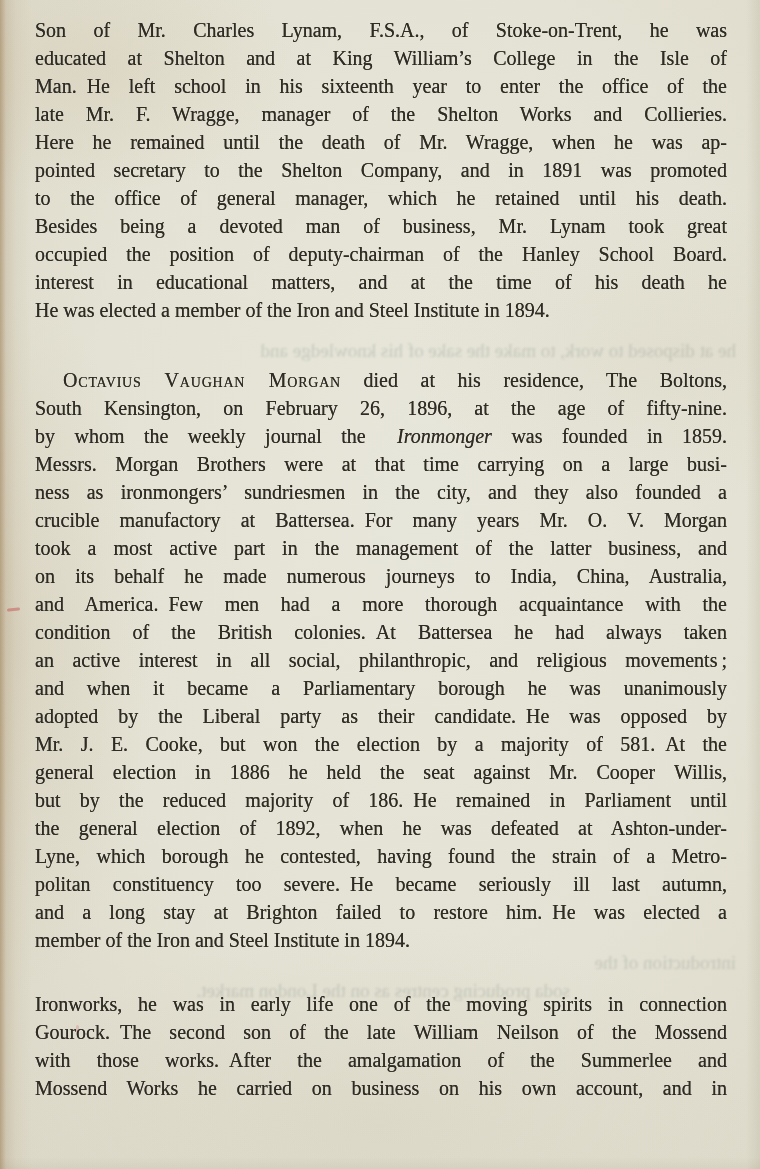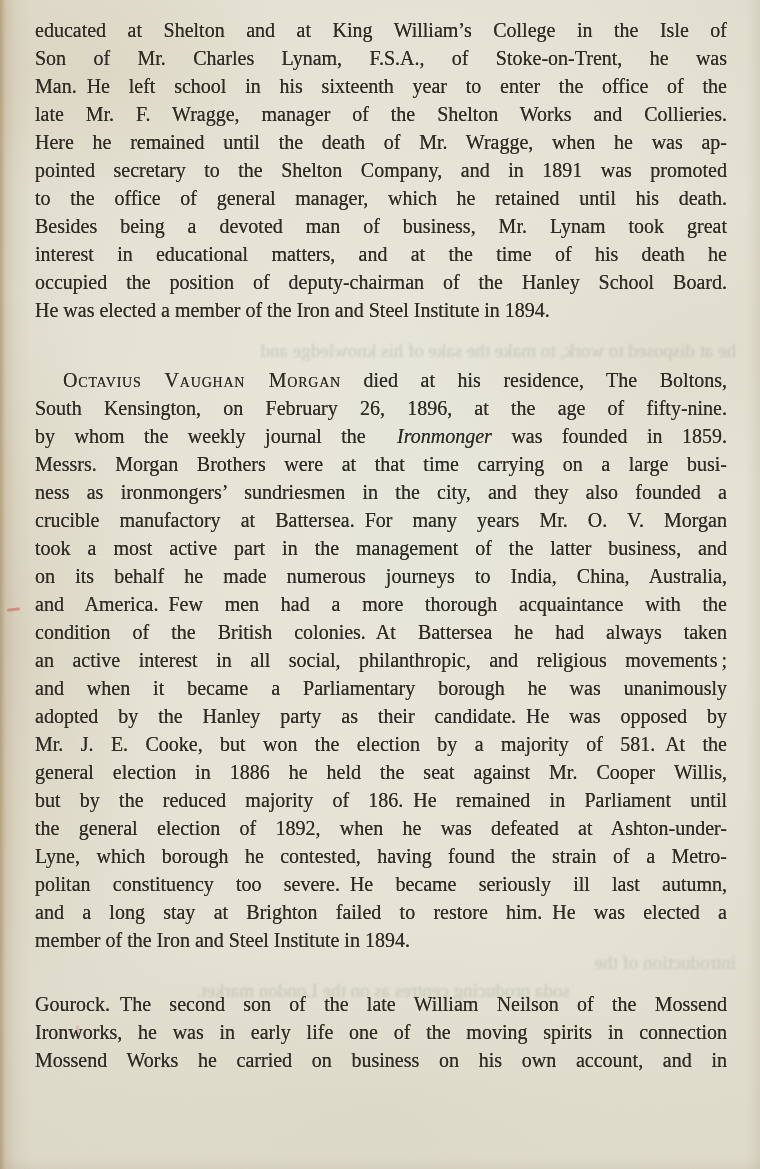--- a/index.html
+++ b/index.html
@@ -109,60 +109,61 @@
 <div class="red-mark"></div>
 <div class="pink-tick"></div>
 
 <div id="ghost-top" class="ghost">he at disposed to work, to make the sake of his knowledge and</div>
 <div id="ghost-bot-1" class="ghost">introduction of the</div>
 <div id="ghost-bot-2" class="ghost">soda producing centres as on the London market.</div>
 
 <div class="text-block">
 
   <div class="para" id="para-lynam">
+    <div class="line">Son of Mr. Charles Lynam, F.S.A., of Stoke-on-Trent, he was</div>
     <div class="line">educated at Shelton and at King William’s College in the Isle of</div>
-    <div class="line">Son of Mr. Charles Lynam, F.S.A., of Stoke-on-Trent, he was</div>
     <div class="line">Man. He left school in his sixteenth year to enter the office of the</div>
     <div class="line">late Mr. F. Wragge, manager of the Shelton Works and Collieries.</div>
     <div class="line">Here he remained until the death of Mr. Wragge, when he was ap-</div>
     <div class="line">pointed secretary to the Shelton Company, and in 1891 was promoted</div>
     <div class="line">to the office of general manager, which he retained until his death.</div>
     <div class="line">Besides being a devoted man of business, Mr. Lynam took great</div>
+    <div class="line">occupied the position of deputy-chairman of the Hanley School Board.</div>
     <div class="line">interest in educational matters, and at the time of his death he</div>
-    <div class="line">occupied the position of deputy-chairman of the Hanley School Board.</div>
     <div class="line last">He was elected a member of the Iron and Steel Institute in 1894.</div>
   </div>
 
   <div class="para" id="para-morgan">
     <div class="line indent">
       <span class="smallcaps">Octavius Vaughan Morgan</span><span> died at his residence, The Boltons,</span>
     </div>
     <div class="line">South Kensington, on February 26, 1896, at the age of fifty-nine.</div>
     <div class="line">
       <span>by whom the weekly journal the </span><span class="italic">Ironmonger</span><span> was founded in 1859.</span>
     </div>
     <div class="line">Messrs. Morgan Brothers were at that time carrying on a large busi-</div>
     <div class="line">ness as ironmongers’ sundriesmen in the city, and they also founded a</div>
     <div class="line">crucible manufactory at Battersea. For many years Mr. O. V. Morgan</div>
     <div class="line">took a most active part in the management of the latter business, and</div>
     <div class="line">on its behalf he made numerous journeys to India, China, Australia,</div>
     <div class="line">and America. Few men had a more thorough acquaintance with the</div>
     <div class="line">condition of the British colonies. At Battersea he had always taken</div>
     <div class="line">an active interest in all social, philanthropic, and religious movements ;</div>
     <div class="line">and when it became a Parliamentary borough he was unanimously</div>
-    <div class="line">adopted by the Hanley party as their candidate. He was opposed by</div>
+    <div class="line">adopted by the Liberal party as their candidate. He was opposed by</div>
     <div class="line">Mr. J. E. Cooke, but won the election by a majority of 581. At the</div>
     <div class="line">general election in 1886 he held the seat against Mr. Cooper Willis,</div>
     <div class="line">but by the reduced majority of 186. He remained in Parliament until</div>
     <div class="line">the general election of 1892, when he was defeated at Ashton-under-</div>
     <div class="line">Lyne, which borough he contested, having found the strain of a Metro-</div>
     <div class="line">politan constituency too severe. He became seriously ill last autumn,</div>
     <div class="line">and a long stay at Brighton failed to restore him. He was elected a</div>
     <div class="line last">member of the Iron and Steel Institute in 1894.</div>
   </div>
 
   <div class="para" id="para-neilson">
+    <div class="line">Ironworks, he was in early life one of the moving spirits in connection</div>
     <div class="line">Gourock. The second son of the late William Neilson of the Mossend</div>
-    <div class="line">Ironworks, he was in early life one of the moving spirits in connection</div>
+    <div class="line">with those works. After the amalgamation of the Summerlee and</div>
     <div class="line">Mossend Works he carried on business on his own account, and in</div>
   </div>
 
 </div>
 
 </body></html>

